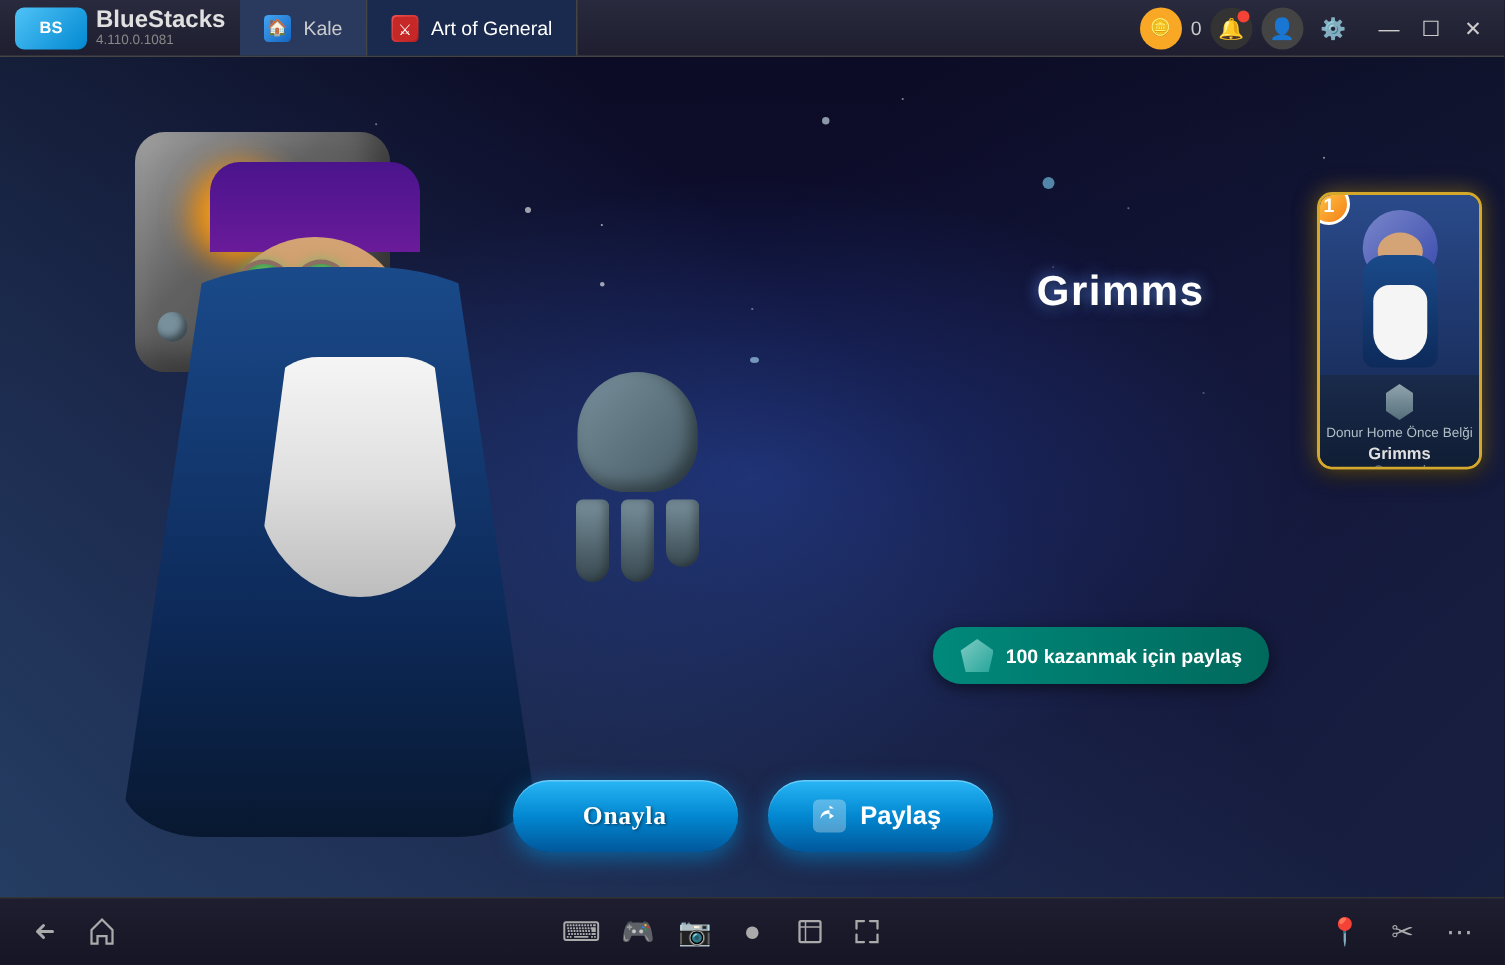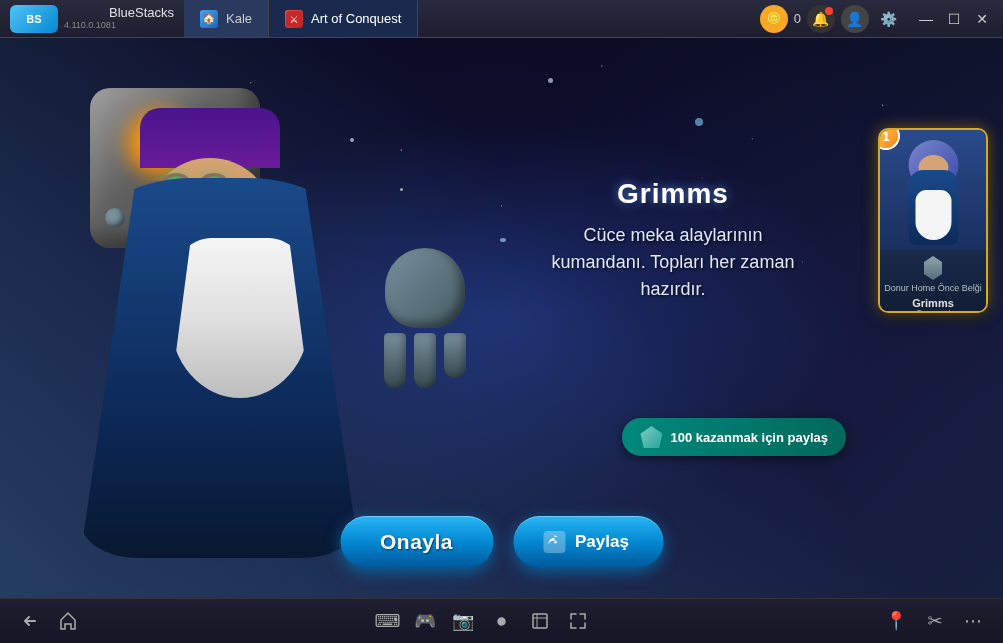--- a/index.html
+++ b/index.html
@@ -45,23 +45,22 @@
     }
 
     .bs-text {
       display: flex;
       flex-direction: column;
       line-height: 1.1;
     }
 
     .bs-name {
       color: #e0e0e0;
-      font-size: 13px;
-      font-weight: normal;
-      margin-left: 45px;
+      font-size: 16px;
+      font-weight: bold;
     }
 
     .bs-version {
       color: #888;
       font-size: 9px;
     }
 
     .tab-area {
       display: flex;
       align-items: center;
@@ -490,26 +489,27 @@
       gap: 20px;
     }
 
     .btn-confirm {
       min-width: 150px;
       padding: 14px 40px;
       background: linear-gradient(180deg, #29b6f6 0%, #0288d1 50%, #01579b 100%);
       border: none;
       border-radius: 30px;
       color: #fff;
-      font-size: 21px;
+      font-size: 17px;
       font-weight: bold;
       cursor: pointer;
       box-shadow: 0 4px 15px rgba(2,136,209,0.6), inset 0 1px 0 rgba(255,255,255,0.3);
       text-shadow: 1px 1px 2px rgba(0,0,0,0.5);
       letter-spacing: 0.5px;
+      font-family: Liberation Serif, serif;
     }
 
     .btn-share {
       min-width: 150px;
       padding: 2px 30px;
       background: linear-gradient(180deg, #29b6f6 0%, #0288d1 50%, #01579b 100%);
       border: none;
       border-radius: 30px;
       color: #fff;
       font-size: 17px;
@@ -586,21 +586,21 @@
       <div class="tab-icon-home">🏠</div>
       <span>Kale</span>
     </div>
     <div class="tab active-tab">
       <div class="tab-icon-game">
         <svg width="16" height="16" viewBox="0 0 16 16">
             <rect fill="#c62828" width="16" height="16" rx="3"></rect>
             <text x="8" y="12" text-anchor="middle" fill="white" font-size="10">⚔</text>
           </svg>
       </div>
-      <span>Art of Conquest</span>
+      <span>Art of General</span>
     </div>
   </div>
 
   <div class="title-bar-right">
     <div class="tb-btn gold-coin">
       <span>🪙</span>
     </div>
     <span style="color:#ccc;font-size:13px;">0</span>
     <div class="tb-btn bell">
       <span>🔔</span>
@@ -663,21 +663,20 @@
       <div class="claw-fingers">
         <div class="claw-finger"></div>
         <div class="claw-finger"></div>
         <div class="claw-finger" style="height:45px;"></div>
       </div>
     </div>
   </div>
 
   <div class="info-panel">
     <div class="hero-name">Grimms</div>
-    <div class="hero-desc">Cüce meka alaylarının kumandanı. Topları her zaman hazırdır.</div>
   </div>
 
   <div class="hero-card">
     <div class="hero-card-level">1</div>
     <div class="hero-card-image">
 
       <div style="position:absolute;bottom:0;left:50%;transform:translateX(-50%);width:85px;height:115px;">
 
         <div style="position:absolute;top:5px;left:50%;transform:translateX(-50%);width:50px;height:50px;background:linear-gradient(135deg,#7986cb,#3949ab);border-radius:50%;"></div>
         <div style="position:absolute;top:20px;left:50%;transform:translateX(-50%);width:30px;height:25px;background:#d4a476;border-radius:50%;"></div>

